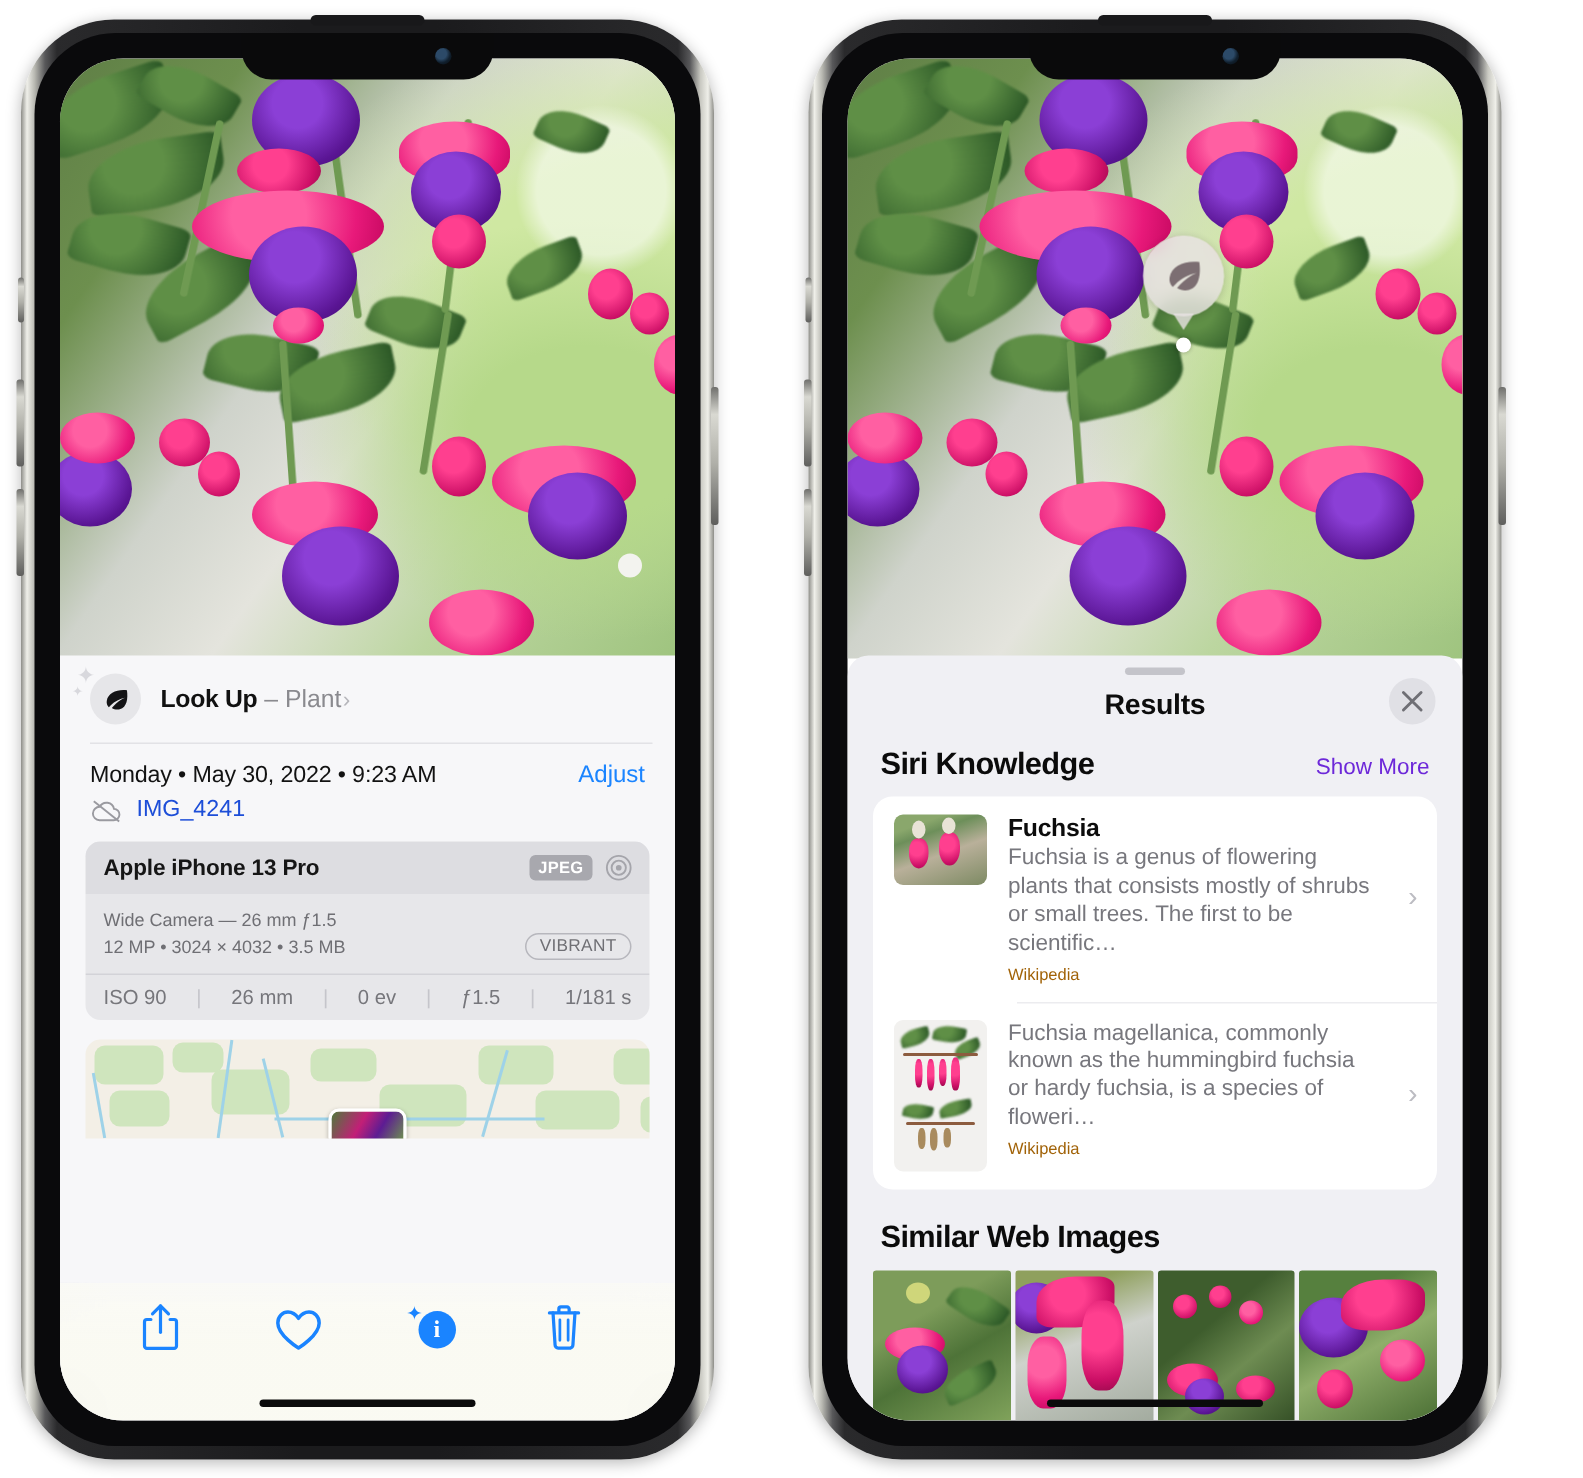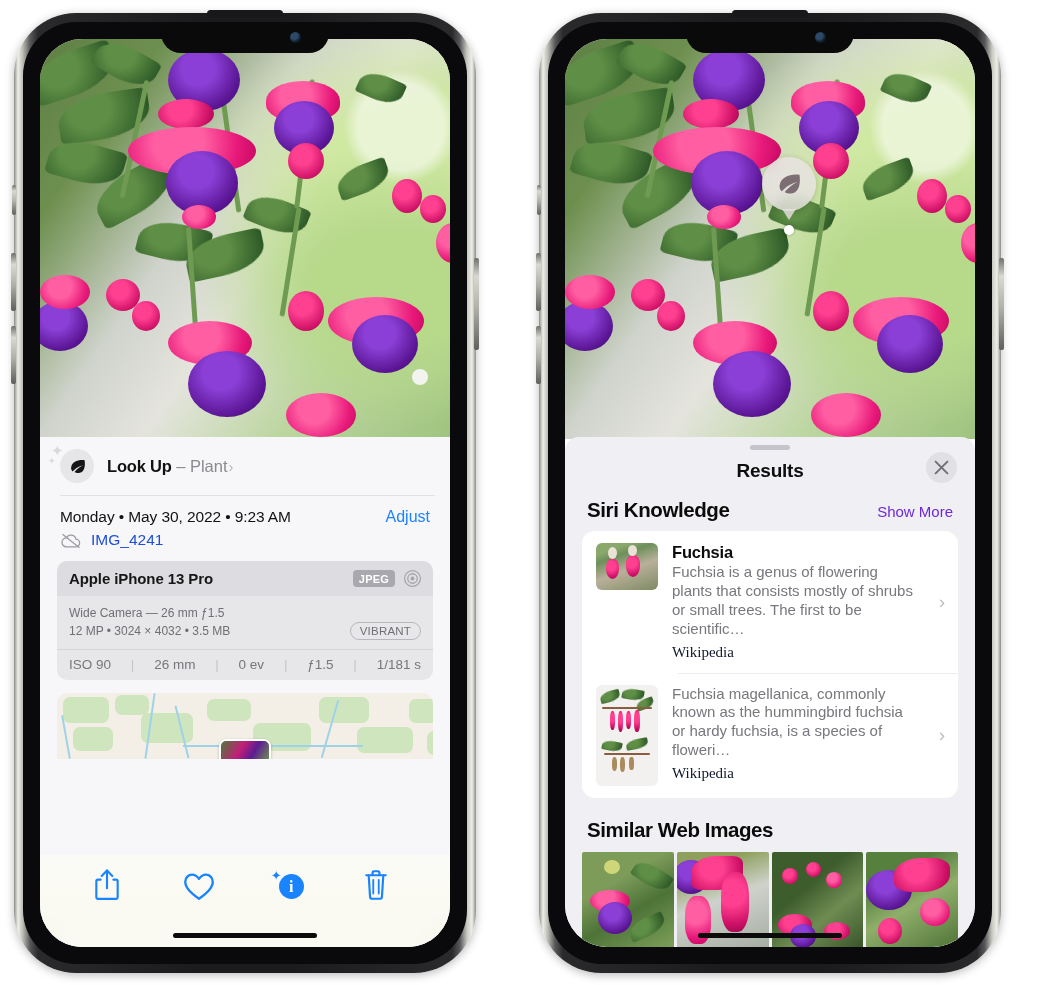--- a/index.html
+++ b/index.html
@@ -236,21 +236,21 @@
   .kn-row + .kn-row:before {
     content:""; position:absolute; left:96px; right:0; top:0; height:1px; background:#ececef;
   }
   .kn-thumb { width:62px; flex:none; border-radius:6px; overflow:hidden; position:relative; }
   .kn-thumb.t1 { height:47px;
     background: linear-gradient(160deg,#8aa76c 0 18%, #6d8f5a 30%, #b9b09a 55%, #7d8a63 100%); }
   .kn-thumb.t2 { height:101px; background:#f2f1ef; }
   .kn-body { flex:1; min-width:0; padding-right:4px; }
   .kn-title { font-size:16.5px; font-weight:700; color:#0c0c0c; letter-spacing:-.2px; margin-bottom:1px;}
   .kn-desc  { font-size:15px; color:#77777d; line-height:1.26; }
-  .kn-src   { font-size:15px; color:#0f172a; margin-top:5px;font-family:Liberation Serif, serif; }
+  .kn-src   { font-size:11px; color:#a16207; margin-top:5px; }
   .kn-chev  { align-self:center; color:#bcbcc2; font-size:19px; flex:none; padding-left:2px;}
   .sec-title2 { font-size:20.5px; font-weight:700; color:#0b0b0b; letter-spacing:-.4px;
                 padding: 20px 22px 10px 22px; }
   .web-strip { display:flex; gap:3px; padding: 0 17px; }
   .web-img { flex:1; height:108px; border-radius:2px; overflow:hidden; position:relative; }
 
   
   .vl-bubble {
     position:absolute; left:197px; top:118px;
     width:54px; height:54px; border-radius:50%;

